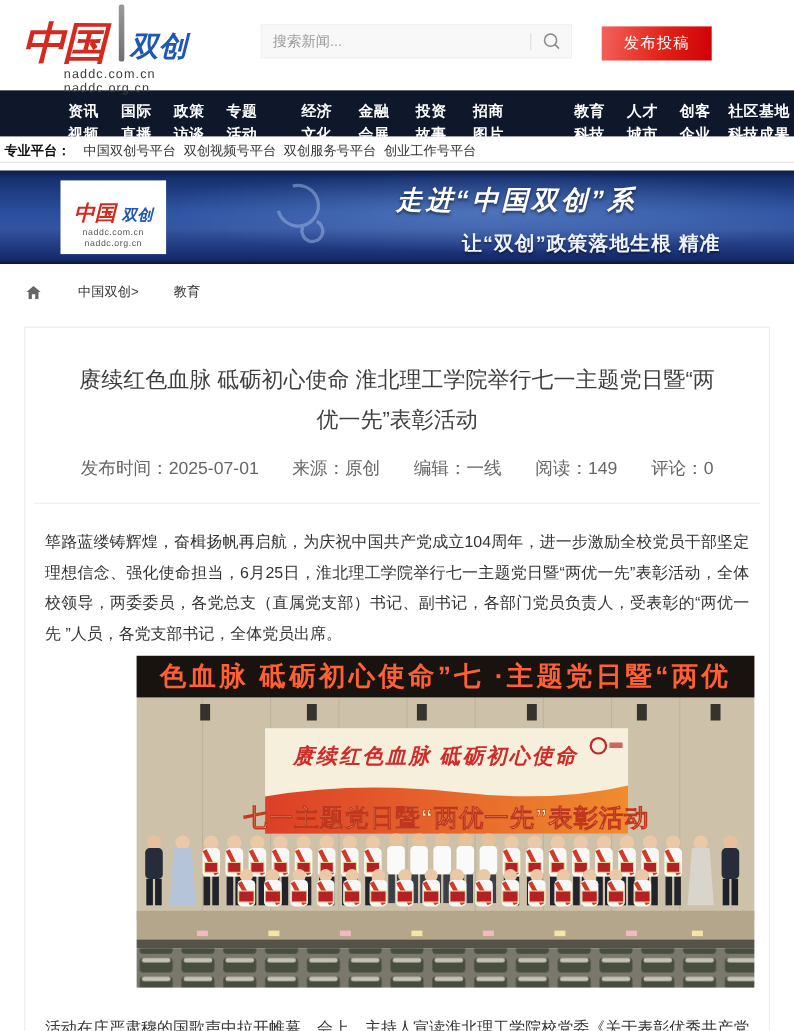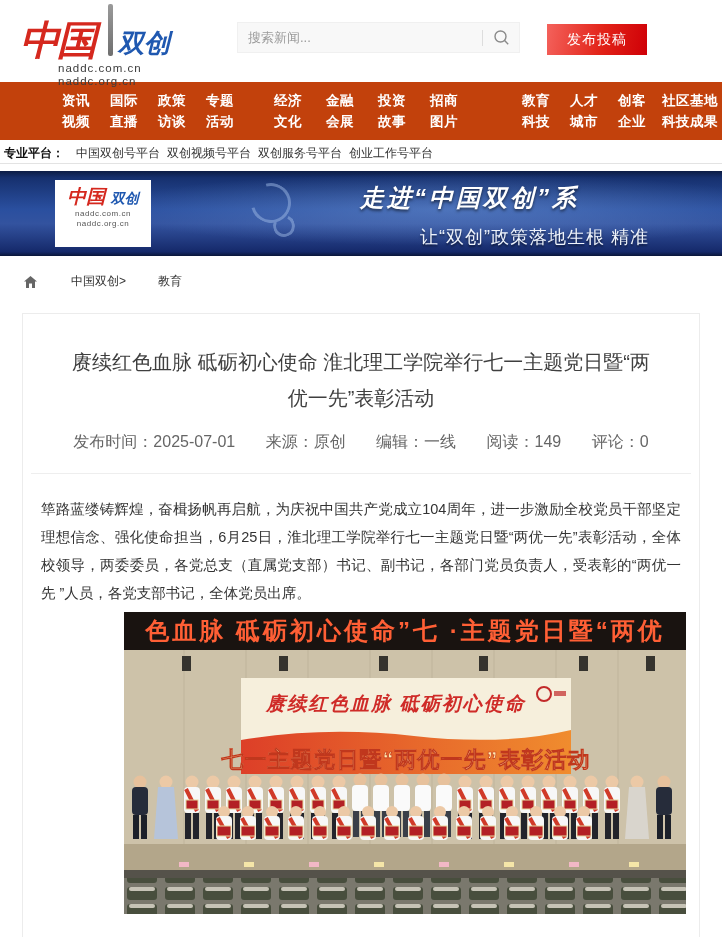--- a/index.html
+++ b/index.html
@@ -24,51 +24,51 @@
   .search-input { flex:1; height:100%; border:none; outline:none; background:transparent; padding:0 10px; font-size:13px; color:#a16207; }
   .search-input::placeholder { color:#9b9b9b; }
   .search-divider { width:1px; height:16px; background:#ddd; }
   .search-icon { width:36px; display:flex; align-items:center; justify-content:center; cursor:pointer; }
 
   .submit-btn { position:absolute; left:547px; top:24px; width:100px; height:31px;
     background:linear-gradient(100deg,#f4625c 0%,#e22318 55%,#cf0007 100%);
     color:#fff; font-size:14px; border:none; display:flex; align-items:center; justify-content:center; cursor:pointer; letter-spacing:1px; }
 
   
-  .nav { height:58px; background:#c2410c; display:flex; padding-top:8px; }
+  .nav { height:42px; background:#0f172a; display:flex; padding-top:8px; }
   .nav-col { display:flex; flex-direction:column; margin-left:20px; min-width:28px; }
   .nav-col a { color:#fff; font-weight:bold; font-size:13.5px; line-height:21px; white-space:nowrap; letter-spacing:0.5px; }
   .nav-col:nth-child(1){ margin-left:62px; }
   .nav-col:nth-child(5){ margin-left:40px; }
   .nav-col:nth-child(6),.nav-col:nth-child(7),.nav-col:nth-child(8){ margin-left:24px; }
   .nav-col:nth-child(9){ margin-left:64px; }
   .nav-col:nth-child(12){ margin-left:16px; }
 
   
   .platform { height:24px; padding:5px 0 0 4px; font-size:12px; border-bottom:1px solid #e3e3e3; display:flex; align-items:flex-start; }
   .platform-label { font-weight:bold; color:#111; margin-right:12px; }
   .platform a { color:#333; margin-right:7px; }
 
   
   .banner { position:relative; margin-top:7px; height:85px; overflow:hidden;
     background:
       radial-gradient(ellipse at 62% 45%, rgba(130,170,230,.40), transparent 55%),
       linear-gradient(180deg,#0c1c44 0,#16306e 8%,#2a4f9f 45%,#33539f 62%,#15296a 95%,#0a1639 100%); }
-  .banner-logo-box { position:absolute; left:55px; top:9px; width:96px; height:67px; background:#fff; padding-top:5px; text-align:center; }
+  .banner-logo-box { position:absolute; left:55px; top:9px; width:96px; height:67px; background:#fff; padding-top:19px; text-align:center; }
   .banner-logo-line { font-family:"DejaVu Serif","Liberation Serif",serif; font-style:italic; font-weight:bold; line-height:22px; }
   .banner-logo-line .r { color:#d5281e; font-size:19px; }
   .banner-logo-line .b { color:#1f58b0; font-size:14px; }
   .banner-logo-box .d { font-size:8px; color:#555; line-height:10px; letter-spacing:0.5px; }
   .banner-swirl { position:absolute; left:243px; top:10px; width:70px; height:66px; opacity:.5; }
   .banner-swirl i { position:absolute; border:3px solid #9db8e4; border-radius:50%; display:block; }
   .banner-swirl .s1 { width:40px; height:40px; left:8px; top:2px; border-left-color:transparent; transform:rotate(30deg); }
   .banner-swirl .s2 { width:22px; height:22px; left:30px; top:34px; border-top-color:transparent; transform:rotate(-20deg); }
   .banner-title { position:absolute; left:360px; top:11px; font-size:24px; font-weight:bold; color:#fff;
     white-space:nowrap; letter-spacing:3px; text-shadow:0 2px 3px rgba(0,0,0,.55);font-style:italic; }
-  .banner-subtitle { position:absolute; left:420px; top:54px; font-size:18px; font-weight:normal; color:#eef3fb;
+  .banner-subtitle { position:absolute; left:420px; top:54px; font-size:18px; font-weight:bold; color:#eef3fb;
     white-space:nowrap; letter-spacing:1px; text-shadow:0 2px 2px rgba(0,0,0,.5);text-align:right; }
 
   
   .breadcrumb { margin:17px 0 0 24px; display:flex; align-items:center; font-size:12px; color:#333;gap:28px; }
   .breadcrumb .home-icon { margin-right:6px; display:flex; }
   .breadcrumb a { margin-right:4px; }
 
   
   .card { margin:23px 22px 0; border:1px solid #ececec; background:#fff; min-height:640px; }
   .article-title { margin:30px auto 0; width:88%; text-align:center; font-size:20px; font-weight:400; color:#3f3f3f; line-height:36px; }

